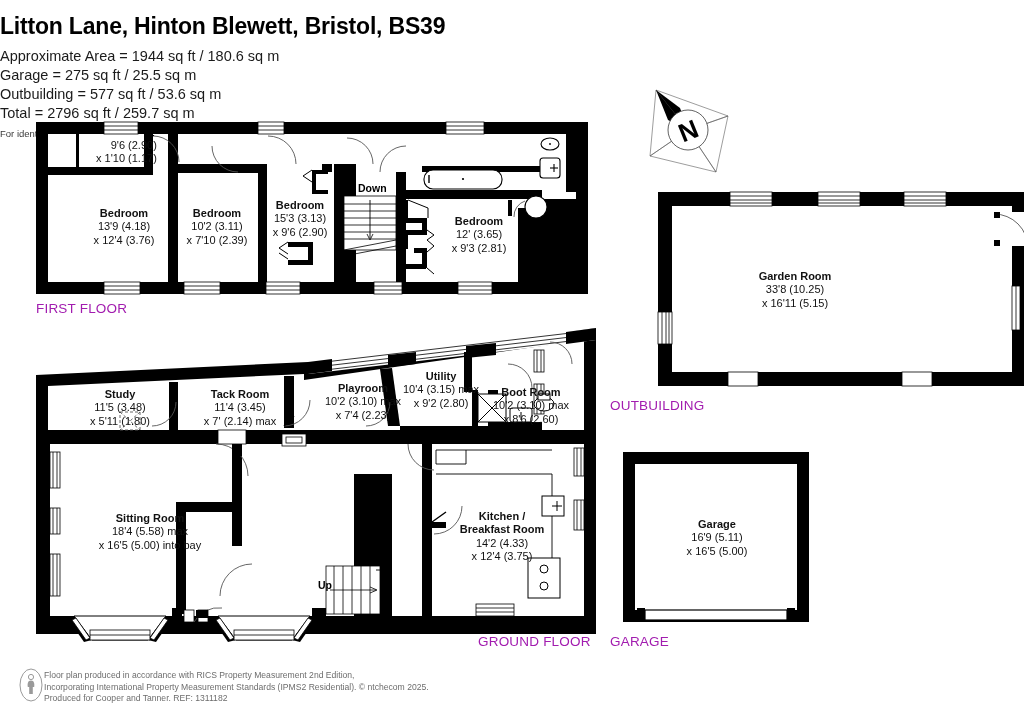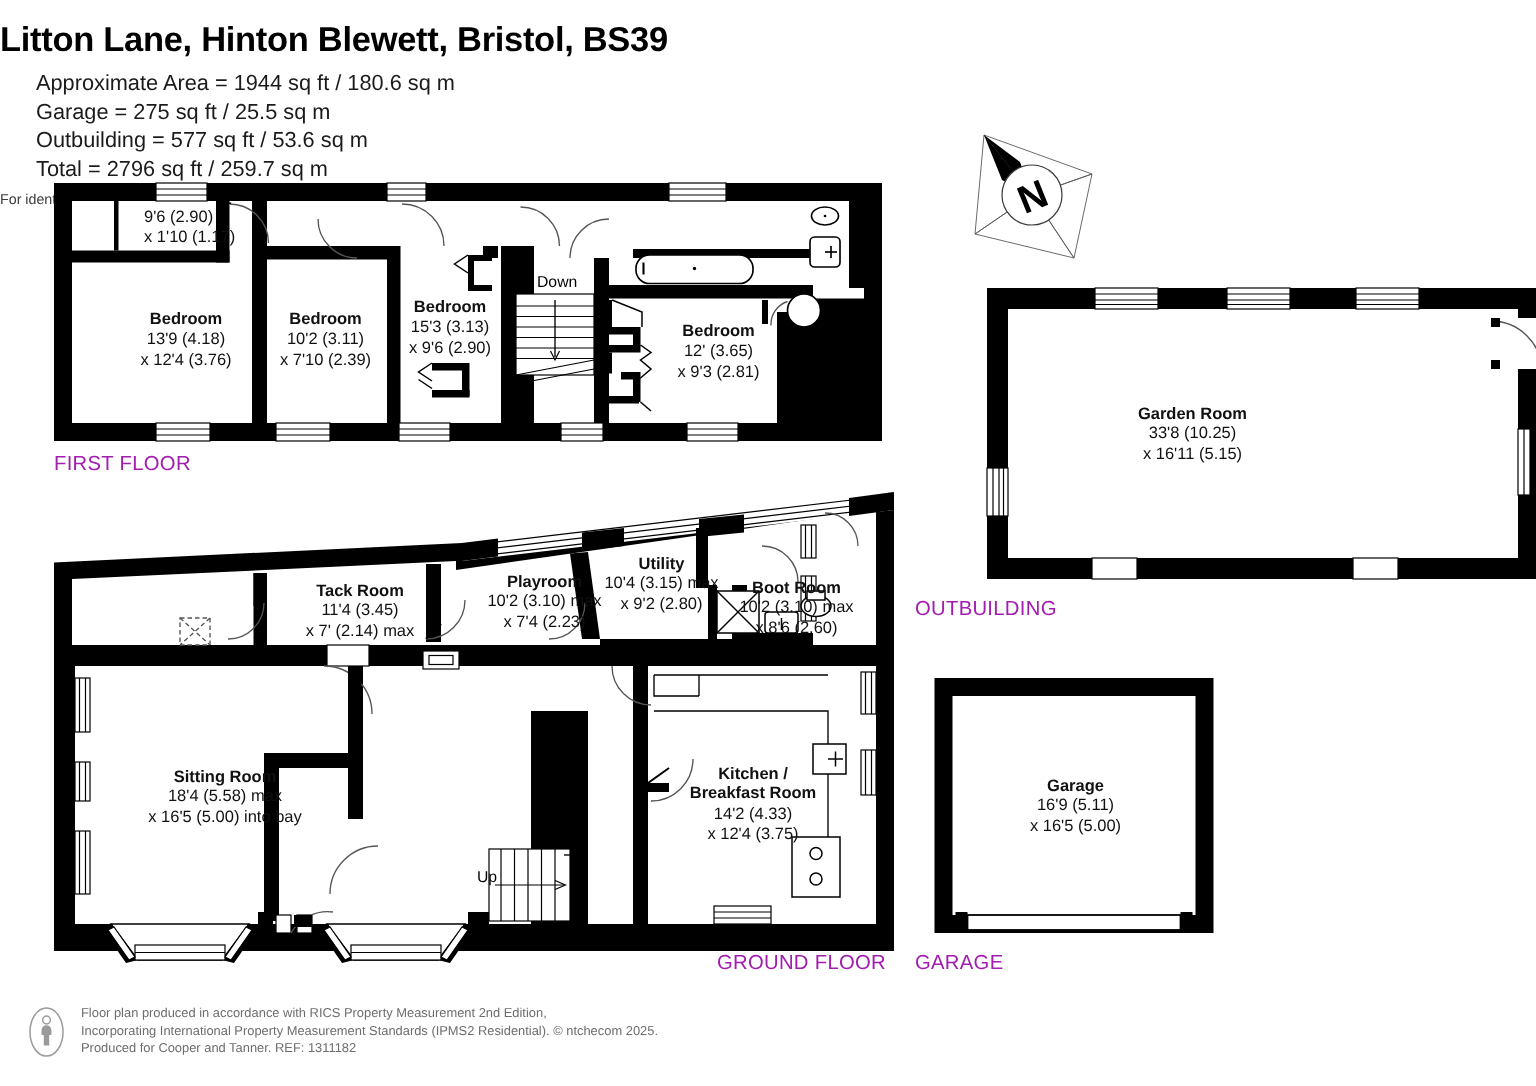--- a/index.html
+++ b/index.html
@@ -11,44 +11,44 @@
     -webkit-font-smoothing:antialiased;
   }
 
   
   #header{position:absolute;left:0;top:0;width:1010px;text-align:left;}
   #title{
     font-size:23px;font-weight:bold;letter-spacing:-.2px;
     margin-top:13px;color:#000;
   }
   .area-line{font-size:14.5px;margin-top:3px;color:#1b1b1b;}
-  #area-block{margin-top:8px;padding-left:24px;}
+  #area-block{margin-top:8px;}
   #disclaimer{font-size:9.5px;margin-top:7px;color:#3a3a3a;}
 
   
   #compass{position:absolute;left:636px;top:78px;width:104px;height:104px;}
 
   
   .plan{position:absolute;}
   .flabel{
     position:absolute;text-align:center;font-size:11px;line-height:13.4px;
     color:#111;white-space:nowrap;
   }
   .flabel .nm{font-weight:bold;font-size:11px;display:block;}
   .flabel .dm{display:block;font-size:11px;}
   .floor-title{
     position:absolute;font-size:13.5px;font-weight:normal;letter-spacing:.2px;color:#a21caf;
   }
-  .tiny{position:absolute;font-size:10.5px;font-weight:normal;color:#000;text-align:center;}
+  .tiny{position:absolute;font-size:10.5px;font-weight:bold;color:#000;text-align:center;}
 
   
   svg{display:block;overflow:visible;}
 
   
-  #footer{position:absolute;left:18px;top:668px;width:560px;display:flex;gap:10px;align-items:flex-end;}
+  #footer{position:absolute;left:18px;top:668px;width:560px;display:flex;align-items:flex-start;}
   #footer-text{font-size:8.6px;line-height:11.6px;color:#6d6d6d;padding-top:2px;}
   #footer-icon{flex:0 0 auto;}
 </style>
 </head>
 <body>
 
 <div id="header">
   <div id="title">Litton Lane, Hinton Blewett, Bristol, BS39</div>
   <div id="area-block">
     <div class="area-line">Approximate Area = 1944 sq ft / 180.6 sq m</div>
@@ -214,21 +214,21 @@
     </g>
     <g fill="#000">
         <rect x="472" y="78" width="4" height="16"></rect>
       </g>
 
     <g fill="#000">
       <rect x="530" y="12" width="10" height="58"></rect>
     </g>
   </svg>
 
-  <div class="flabel" style="left:60px;top:17px;text-align:left;">
+  <div class="flabel" style="left:60px;top:17px;text-align:right;">
     <span class="dm">9'6 (2.90)</span>
     <span class="dm">x 1'10 (1.17)</span>
   </div>
   <div class="flabel" style="left:38px;top:85px;width:100px;">
     <span class="nm">Bedroom</span>
     <span class="dm">13'9 (4.18)</span>
     <span class="dm">x 12'4 (3.76)</span>
   </div>
   <div class="flabel" style="left:140px;top:85px;width:82px;">
     <span class="nm">Bedroom</span>
@@ -445,20 +445,25 @@
       <rect x="136" y="286" width="10" height="10"></rect>
       <rect x="276" y="286" width="14" height="10"></rect>
       <rect x="396" y="200" width="14" height="6"></rect>
     </g>
     <g fill="none" stroke="#000" stroke-width="1.4">
       <path d="M396 200 L410 190"></path>
       <path d="M248 104 L258 94"></path>
     </g>
   </svg>
 
+  <div class="flabel" style="left:38px;top:66px;width:92px;">
+    <span class="nm">Study</span>
+    <span class="dm">11'5 (3.48)</span>
+    <span class="dm">x 5'11 (1.80)</span>
+  </div>
   <div class="flabel" style="left:152px;top:66px;width:104px;">
     <span class="nm">Tack Room</span>
     <span class="dm">11'4 (3.45)</span>
     <span class="dm">x 7' (2.14) max</span>
   </div>
   <div class="flabel" style="left:272px;top:60px;width:110px;">
     <span class="nm">Playroom</span>
     <span class="dm">10'2 (3.10) max</span>
     <span class="dm">x 7'4 (2.23)</span>
   </div>

